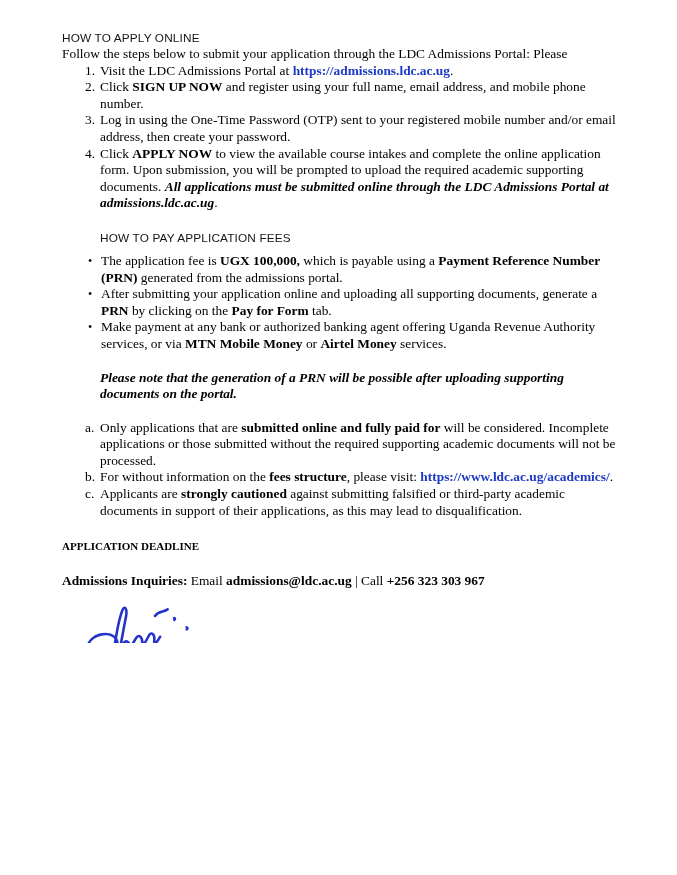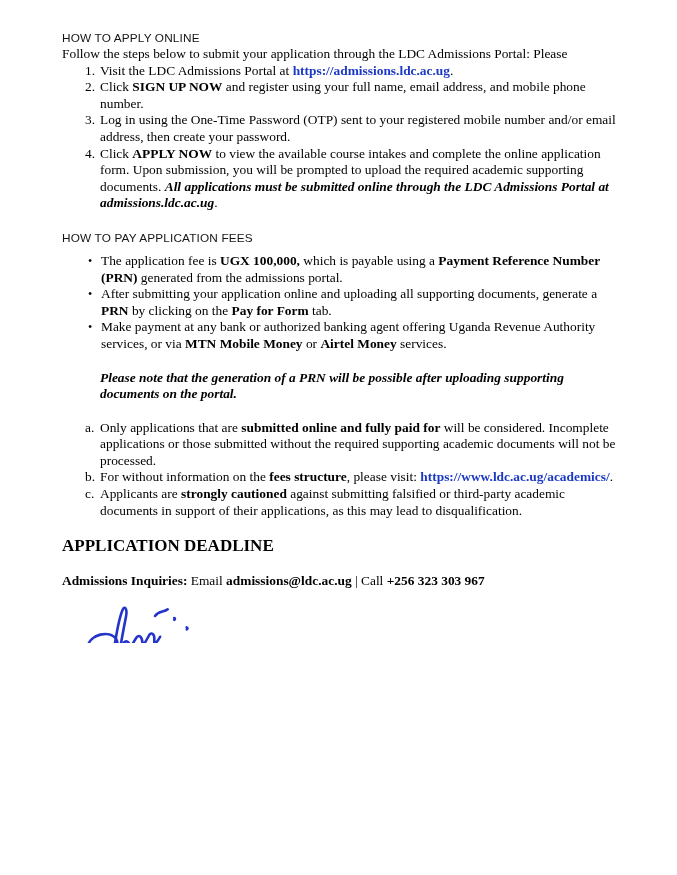--- a/index.html
+++ b/index.html
@@ -28,25 +28,25 @@
   .li .marker{flex:0 0 15px;}
   .li.bullet .marker{flex:0 0 13px;font-size:12px;margin-left:3px;}
   .li .li-text{flex:1;}
   .b{font-weight:bold;}
   .i{font-style:italic;}
   .u{}
   a{text-decoration:none;cursor:pointer;}
   .link{color:#1C39C6;}
   .note{margin:17px 0 0 38px;}
   .sec-fees{margin-top:19px;}
-  .sec-fees .sans-heading{margin-bottom:7px;}
+  .sec-fees .sans-heading{margin-bottom:7px;margin-left:38px;}
   .sec-notices{margin-top:17px;}
   .sec-notices .sans-heading{margin-bottom:6px;}
   .sec-deadline{margin-top:19px;}
-  .deadline-heading{font-weight:bold;font-size:17px;}
+  .deadline-heading{font-weight:bold;font-size:11px;}
   .inquiries{margin-top:18px;}
   .signature{margin:14px 0 0 -6px;height:64px;}
   .sig-block{margin-top:30px;}
   .sig-title{font-weight:bold;text-decoration:underline;letter-spacing:.2px;}
   .footer-mark{
     position:absolute;
     left:57px;top:856px;
     width:70px;height:17px;
     background:#2E4F52;
     border-radius:2px;

